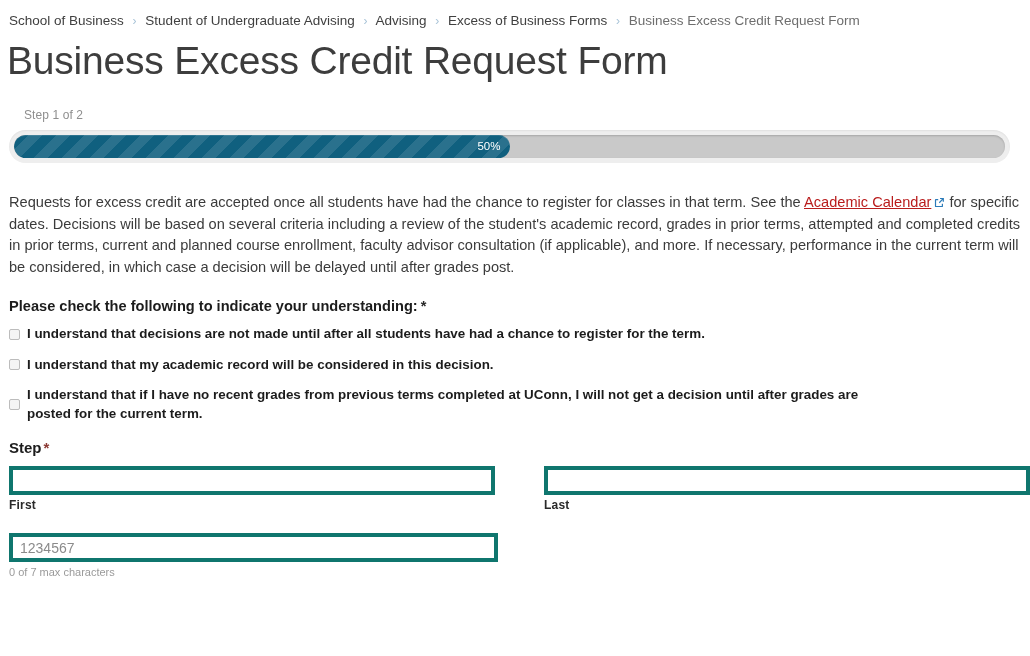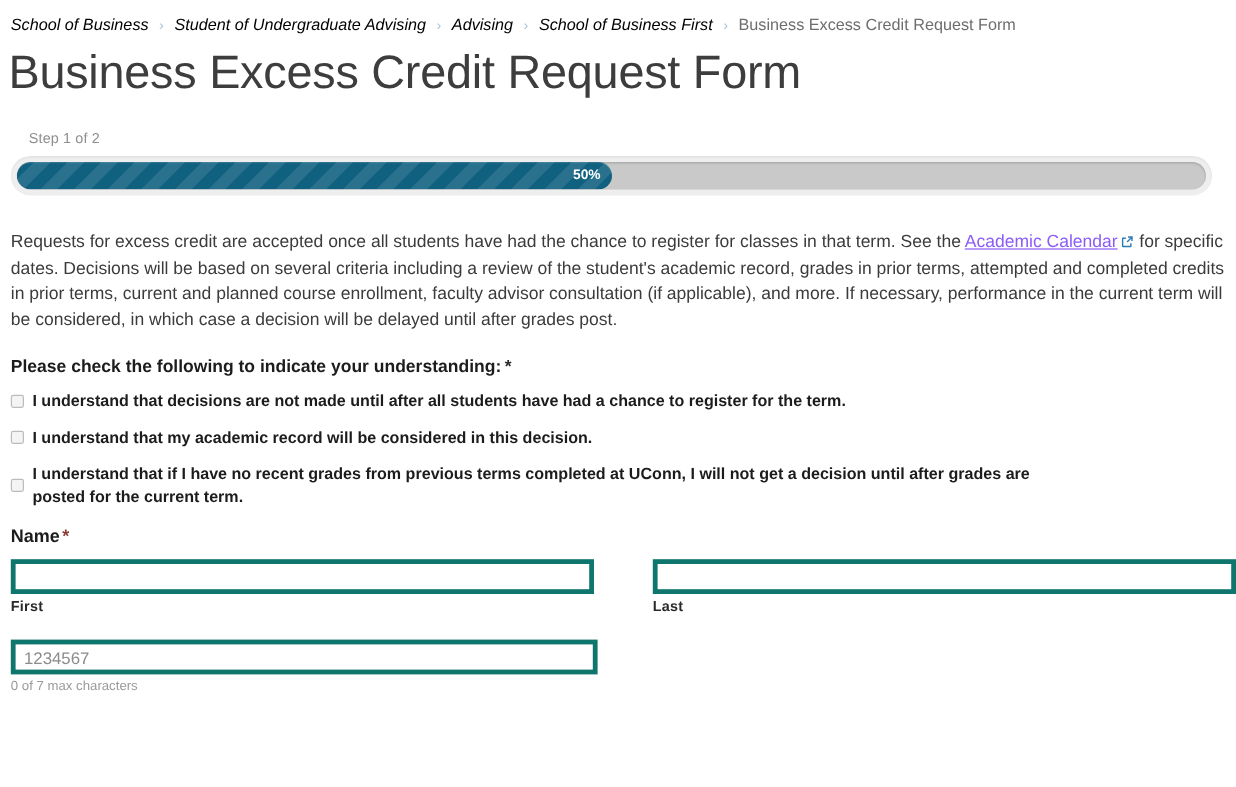--- a/index.html
+++ b/index.html
@@ -18,24 +18,23 @@
 
   
   .breadcrumb {
     padding: 13px 0 0 9px;
     font-size: 13.5px;
     line-height: 16px;
     white-space: nowrap;
     color: #777777;
   }
   .bc-link {
-    color: #000000;
+    color: #404040;
     text-decoration: none;
     cursor: pointer;
-    font-style: italic;
   }
   .bc-sep {
     color: #a9c4d8;
     padding: 0 5px;
     font-size: 12px;
   }
   .bc-current {
     color: #6e6e6e;
   }
 
@@ -89,33 +88,33 @@
       rgba(0,0,0,0));
     background-size: 28px 28px;
     box-shadow: inset 0 1px 0 rgba(255,255,255,.12);
   }
   .progress-value {
     position: absolute;
     right: 9px;
     top: 0;
     line-height: 23px;
     font-size: 11.5px;
-    font-weight: bold;
+    font-weight: normal;
     color: #ffffff;
   }
 
   
   .intro {
     margin: 29px 9px 0 9px;
     font-size: 14.6px;
     line-height: 21.5px;
     color: #3b3b3b;
   }
   .intro a {
-    color: #8b5cf6;
+    color: #b91c1c;
     text-decoration: underline;
   }
   .ext-icon {
     display: inline-block;
     width: 11px;
     height: 11px;
     margin-left: 3px;
     vertical-align: -1px;
   }
 
@@ -225,21 +224,21 @@
 </head>
 <body>
 
 <nav class="breadcrumb">
   <span class="bc-link">School of Business</span>
   <span class="bc-sep">›</span>
   <span class="bc-link">Student of Undergraduate Advising</span>
   <span class="bc-sep">›</span>
   <span class="bc-link">Advising</span>
   <span class="bc-sep">›</span>
-  <span class="bc-link">School of Business First</span>
+  <span class="bc-link">Excess of Business Forms</span>
   <span class="bc-sep">›</span>
   <span class="bc-current">Business Excess Credit Request Form</span>
 </nav>
 
 <h1 class="page-title">Business Excess Credit Request Form</h1>
 
 <div class="step-label">Step 1 of 2</div>
 
 <div class="progress-outer">
   <div class="progress-track">
@@ -269,21 +268,21 @@
     <span class="cbox"></span>
     <span class="check-text">I understand that my academic record will be considered in this decision.</span>
   </div>
   <div class="check-row">
     <span class="cbox"></span>
     <span class="check-text">I understand that if I have no recent grades from previous terms completed at UConn, I will not get a decision until after grades are posted for the current term.</span>
   </div>
 </div>
 
 <div class="field-label">
-  <span>Name</span><span class="req">*</span>
+  <span>Step</span><span class="req">*</span>
 </div>
 <div class="name-row">
   <div class="name-col">
     <input class="txt-input" type="text" value="" style="">
     <div class="sub-label">First</div>
   </div>
   <div class="name-col">
     <input class="txt-input" type="text" value="" style="">
     <div class="sub-label">Last</div>
   </div>

